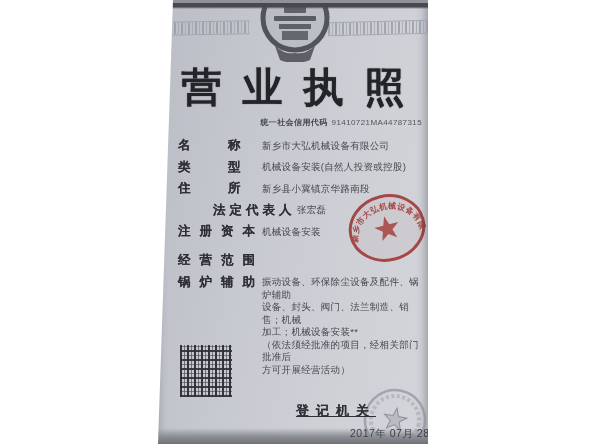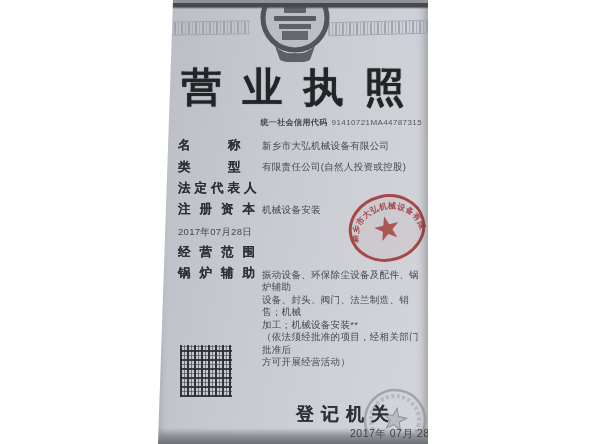--- a/index.html
+++ b/index.html
@@ -57,42 +57,43 @@
   }
   .code-row .code-label{font-weight:700;color:#45464c;margin-right:4px;}
 
   .fields{position:absolute;left:20px;top:138px;right:3px;z-index:2;}
   .row{display:flex;align-items:flex-start;margin-bottom:7.5px;justify-content:space-between;}
   .lbl{
     flex:0 0 84px;width:84px;white-space:nowrap;overflow:visible;
     font-size:12.5px;font-weight:700;color:#2e2f33;line-height:14px;
     text-shadow:0 0 .6px rgba(46,47,51,.8);
   }
-  .sp4{letter-spacing:9px;font-family:Liberation Mono, monospace;}
-  .sp5{letter-spacing:4px;}
+  .sp4{letter-spacing:9px;}
+  .sp5{letter-spacing:4px;margin-left:35px;}
   .val{
     flex:1;font-size:9.5px;color:#46474d;line-height:12.5px;padding-top:1.5px;
     white-space:pre-line;letter-spacing:.3px;
   }
 
   .red-seal{position:absolute;left:189px;top:193px;width:80px;height:70px;z-index:4;
     mix-blend-mode:multiply;opacity:.88;filter:blur(.3px);}
 
   .qr{
     position:absolute;left:22px;top:345px;width:52px;height:52px;z-index:2;
     background:
       repeating-linear-gradient(90deg, rgba(45,47,52,.95) 0 2px, rgba(0,0,0,0) 2px 4px, rgba(45,47,52,.55) 4px 5px, rgba(0,0,0,0) 5px 7px),
       repeating-linear-gradient(0deg, rgba(45,47,52,.9) 0 2px, rgba(0,0,0,0) 2px 5px, rgba(45,47,52,.5) 5px 6px, rgba(0,0,0,0) 6px 9px);
     filter:blur(.3px);
   }
 
   .registry{
     position:absolute;left:138px;top:402px;z-index:4;white-space:nowrap;
-    font-size:18px;font-weight:700;letter-spacing:7px;color:#2f3034;
+    font-size:13px;font-weight:700;letter-spacing:7px;color:#2f3034;
     text-shadow:0 0 .6px rgba(47,48,52,.8);
+    text-decoration:underline;
   }
   .gray-seal{position:absolute;left:201px;top:386px;width:72px;height:68px;z-index:3;
     opacity:.85;filter:blur(.4px);}
   .date-row{
     position:absolute;left:192px;top:427px;z-index:4;white-space:nowrap;
     font-size:10.5px;color:#3d3f45;letter-spacing:.5px;
   }
 </style>
 </head>
 <body>
@@ -123,31 +124,35 @@
         <span class="code-label">统一社会信用代码</span><span>91410721MA44787315</span>
       </div>
 
       <div class="fields">
         <div class="row">
           <span class="lbl">名　　　称</span>
           <span class="val">新乡市大弘机械设备有限公司</span>
         </div>
         <div class="row">
           <span class="lbl">类　　　型</span>
-          <span class="val">有限责任公司(自然人投资或控股)</span>
+          <span class="val">机械设备安装(自然人投资或控股)</span>
+        </div>
+        <div class="row">
+          <span class="lbl">住　　　所</span>
+          <span class="val">新乡县小冀镇京华路南段</span>
         </div>
         <div class="row">
           <span class="lbl sp5">法定代表人</span>
+          <span class="val">张宏磊</span>
         </div>
         <div class="row">
           <span class="lbl sp4">注册资本</span>
           <span class="val">机械设备安装</span>
         </div>
         <div class="row">
-          <span class="val">2017年07月28日</span>
         </div>
         <div class="row">
           <span class="lbl sp4">经营范围</span>
         </div>
         <div class="row">
           <span class="lbl sp4">锅炉辅助</span>
           <span class="val">振动设备、环保除尘设备及配件、锅炉辅助
 设备、封头、阀门、法兰制造、销售；机械
 加工；机械设备安装**
 （依法须经批准的项目，经相关部门批准后

